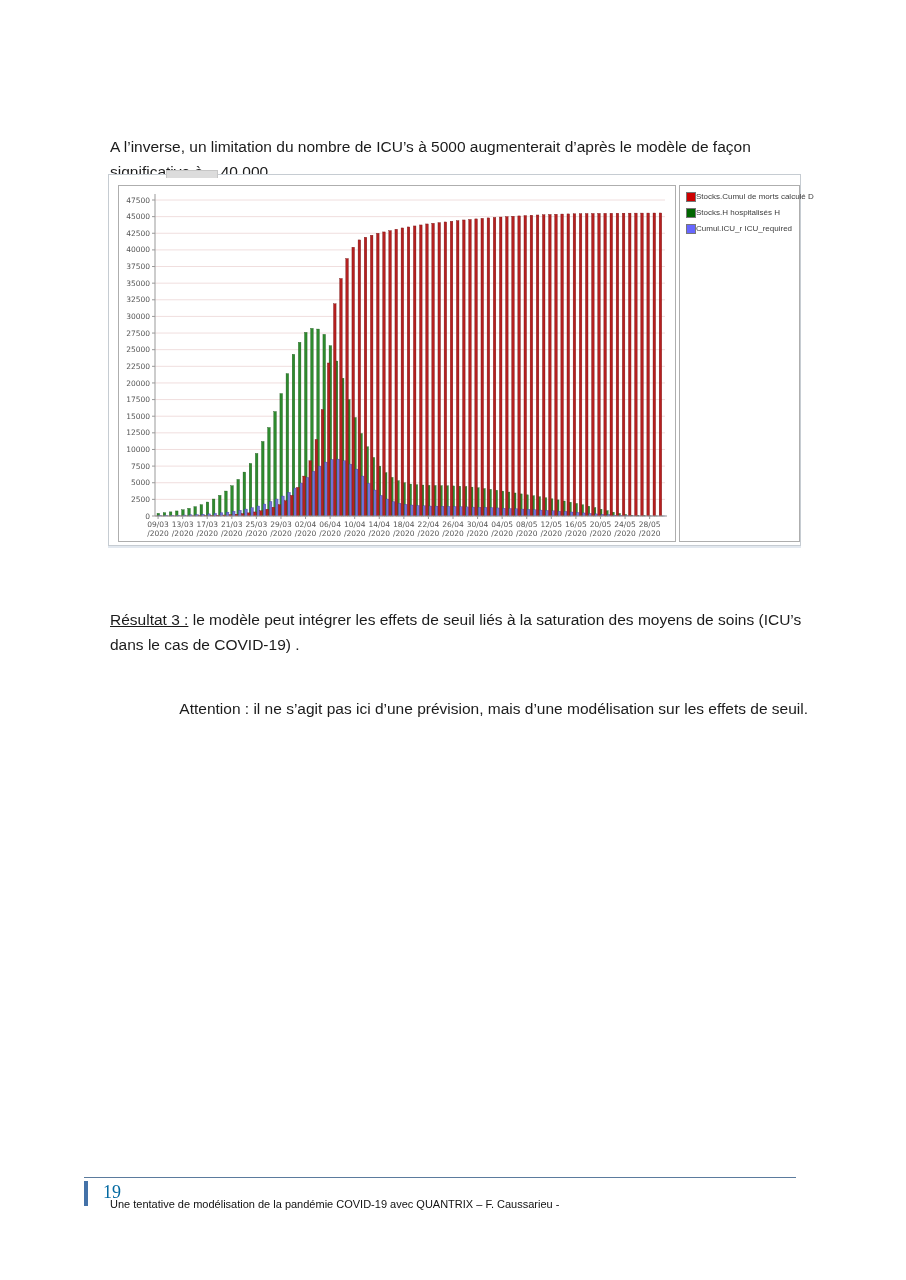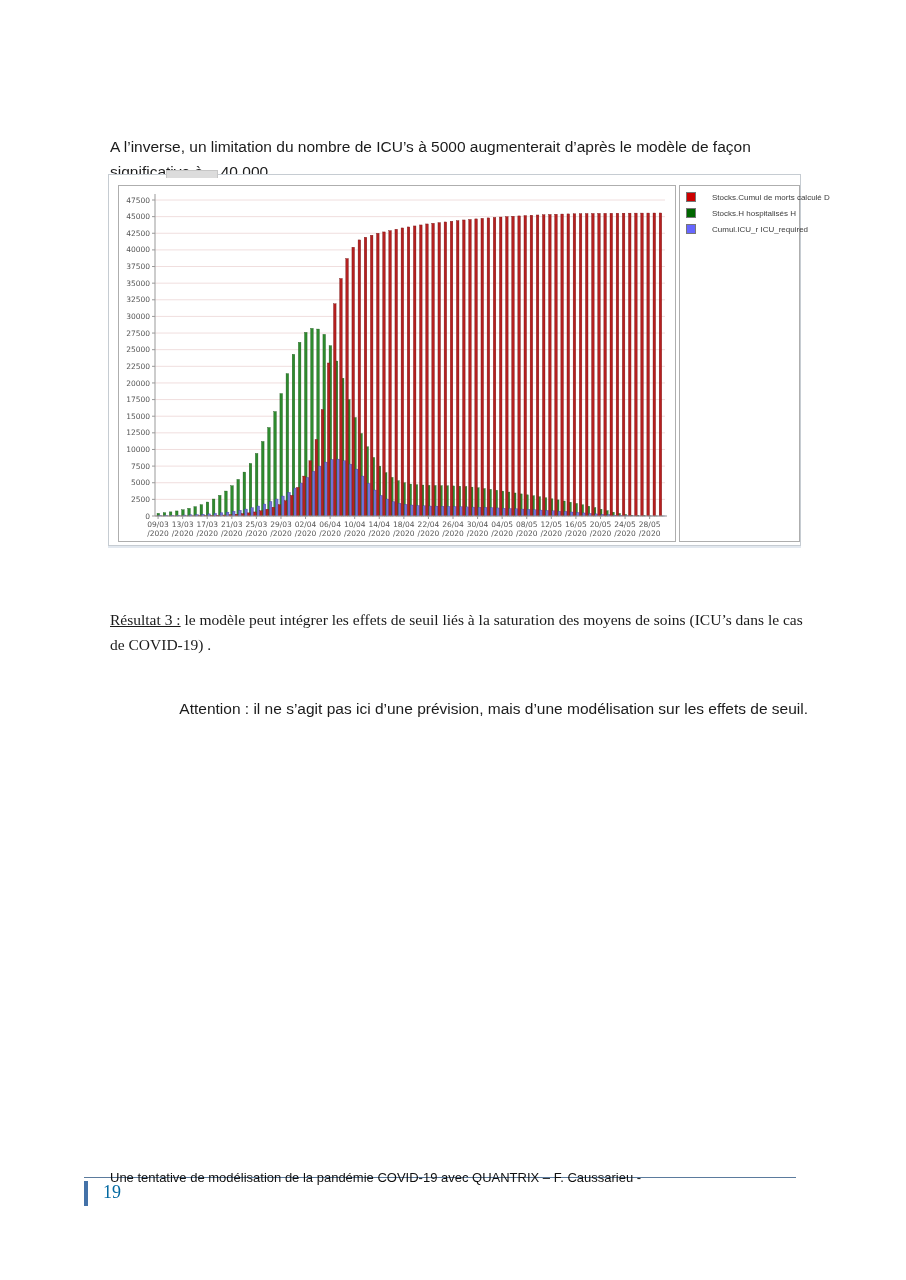--- a/index.html
+++ b/index.html
@@ -2,51 +2,51 @@
 <html><head>
 <meta charset="utf-8">
 <style>
   html,body{margin:0;padding:0;}
   body{
     width:906px;height:1280px;position:relative;background:#ffffff;
     font-family:"Liberation Sans",sans-serif;color:#1b1b1b;overflow:hidden;
   }
   .para{position:absolute;left:110px;width:698px;font-size:15.5px;line-height:25px;}
   #intro-para{top:118px;}
-  #resultat-para{top:591px;font-family:Liberation Serif, serif;}
+  #resultat-para{top:591px;}
   #attention-para{top:680px;text-align:right;}
   .underline{text-decoration:underline;}
 
   
   #chart-figure{
     position:absolute;left:108px;top:174px;width:691px;height:370px;
     background:#ffffff;border:1px solid #c6ccd2;box-shadow:0 2px 0 rgba(190,205,220,.45);
   }
   #chart-tab{
     position:absolute;left:57px;top:-5px;width:50px;height:7px;
     background:#dcdcdc;border:1px solid #c6c6c6;border-bottom:none;
   }
   #chart-panel{
     position:absolute;left:9px;top:10px;width:556px;height:355px;
     background:#ffffff;border:1px solid #aeaeae;
   }
   #legend-panel{
     position:absolute;left:570px;top:10px;width:119px;height:355px;
     background:#ffffff;border:1px solid #aeaeae;
   }
-  .legend-item{display:flex;align-items:center;gap:16px;margin:6px 0 0 6px;}
+  .legend-item{display:flex;gap:0;margin:6px 0 0 6px;}
   .legend-item .swatch{width:8px;height:8px;border:1px solid #777;flex:0 0 auto;}
   .legend-item .lbl{font-size:8px;color:#3c3c3c;white-space:nowrap;}
 
   
   #footer-line{position:absolute;left:84px;top:1177px;width:712px;height:1px;background:#5b7b9d;}
   #page-number-bar{position:absolute;left:84px;top:1181px;width:4px;height:25px;background:#4472a8;}
   #page-number{position:absolute;left:103px;top:1182px;font-family:"Liberation Serif",serif;
     font-size:18px;color:#0369a1;}
-  #footer-text{position:absolute;left:110px;top:1170px;font-size:13px;color:#111;}
+  #footer-text{position:absolute;left:110px;top:1198px;font-size:11px;color:#111;}
 </style>
 </head>
 <body>
 
 <p class="para" id="intro-para">A l’inverse, un limitation du nombre de ICU’s à 5000 augmenterait d’après le modèle de façon significative à ~ 40 000.</p>
 
 <div id="chart-figure">
   <div id="chart-tab"></div>
 
   <div id="chart-panel">

